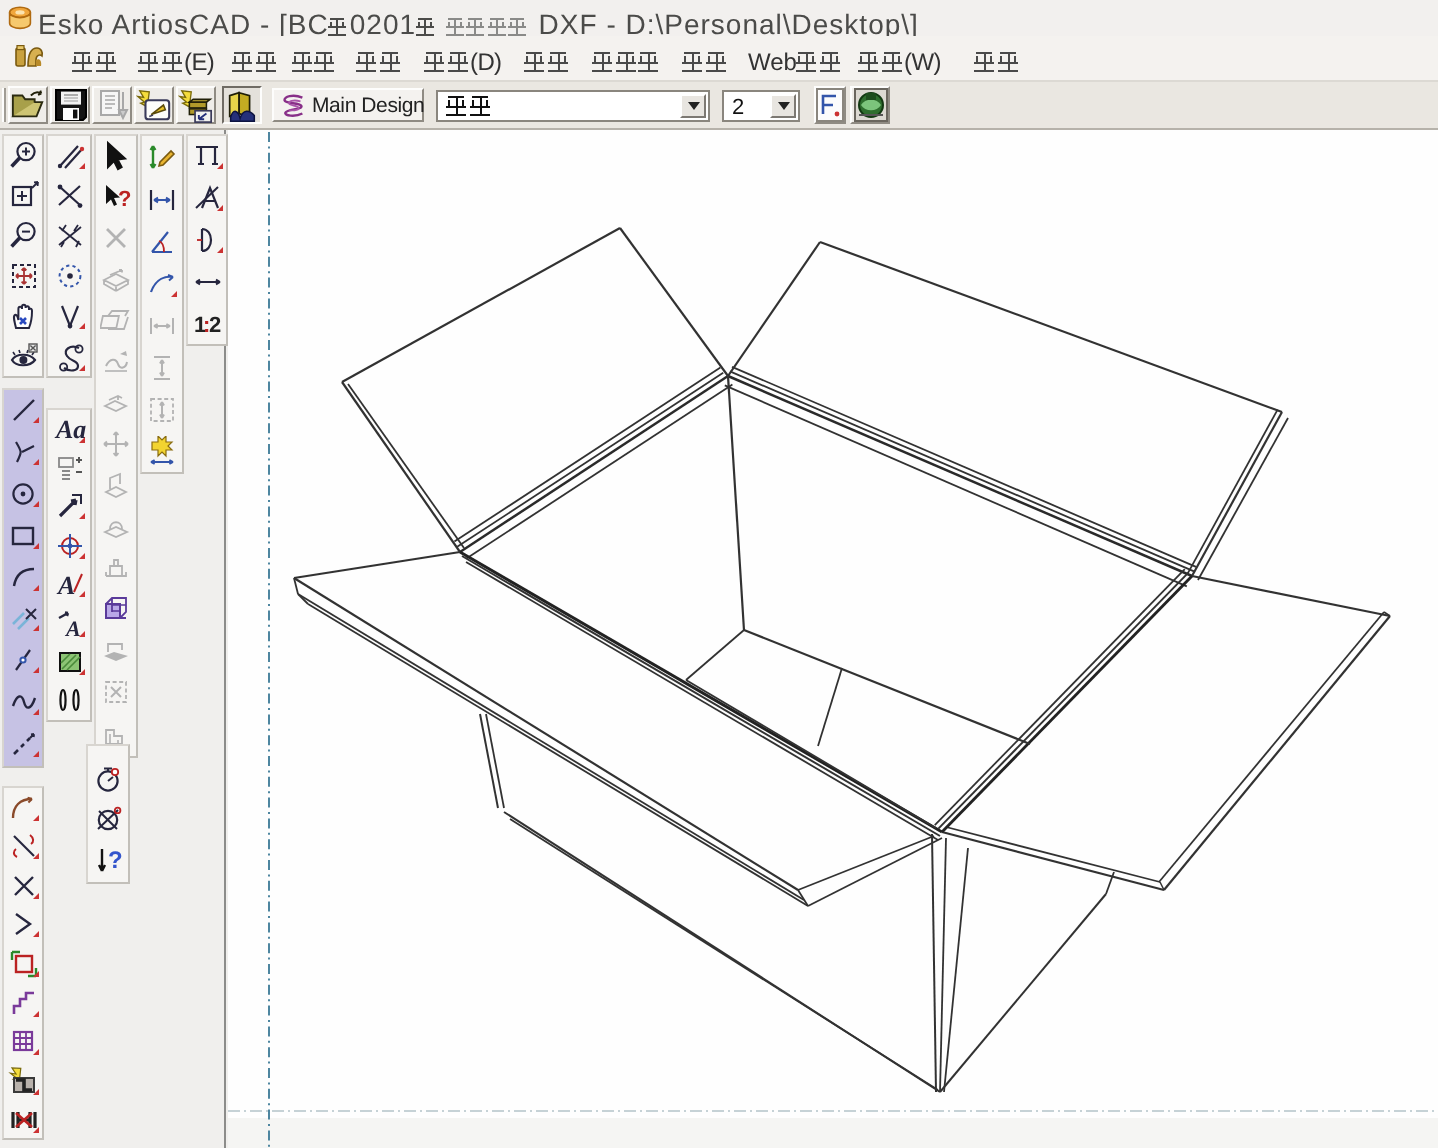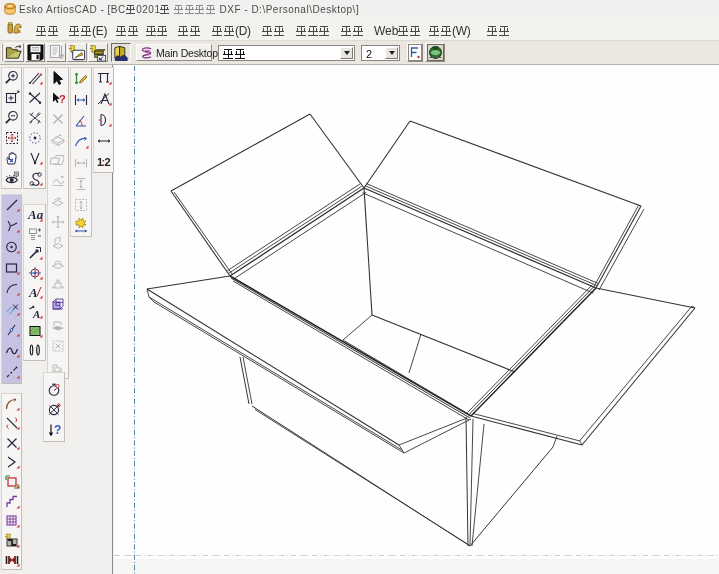--- a/index.html
+++ b/index.html
@@ -1,16 +1,16 @@
 <!DOCTYPE html>
 <html><head><meta charset="utf-8"><style>
 *{margin:0;padding:0;box-sizing:border-box}
 body{font-family:"Liberation Sans",sans-serif;}
 #app{position:relative;width:719px;height:574px;background:#f0efed;overflow:hidden}
-#title{position:absolute;left:0;top:0;width:719px;height:18px;background:#f2f0ee;color:#4b4b49;font-size:10px}
+#title{position:absolute;left:0;top:0;width:719px;height:18px;background:#f2f0ee;color:#4b4b49;font-size:14px}
 #title .tx{position:absolute;left:19px;top:4px;letter-spacing:0.5px}
 #menu{position:absolute;left:0;top:18px;width:719px;height:23px;background:#f4f2ef;border-bottom:1px solid #dcd9d3;font-size:12px;color:#333}
 #menu span.mi{position:absolute;top:6px}
 #toolbar{position:absolute;left:0;top:41px;width:719px;height:24px;background:#eae7e1;border-bottom:1px solid #b6b2aa}
 .tbtn{position:absolute;top:2px;width:20px;height:19px;background:#efede9;border-top:1px solid #fdfdfc;border-left:1px solid #fdfdfc;border-right:1px solid #8f8b83;border-bottom:1px solid #8f8b83;display:flex;align-items:center;justify-content:center}
 .tbtn.pressed{border-top:1px solid #6f6b64;border-left:1px solid #6f6b64;border-right:1px solid #fdfdfc;border-bottom:1px solid #fdfdfc;background:#e4e1db}
 #maindsgn{position:absolute;left:136px;top:3px;width:76px;height:17px;background:#f4f2ef;border:1px solid #8f8b83;border-top-color:#fdfdfc;border-left-color:#fdfdfc;font-size:10.5px;color:#222;display:flex;align-items:center;white-space:nowrap;letter-spacing:-0.2px}
 .combo{position:absolute;top:4px;height:16px;background:#fff;border:1px solid #8a867e;font-size:11px;color:#111}
 .combo .arr{position:absolute;right:1px;top:1px;bottom:1px;width:13px;background:#e8e5e0;border:1px solid #fff;border-right-color:#7d7973;border-bottom-color:#7d7973;display:flex;align-items:center;justify-content:center}
 .arr i{width:0;height:0;border-left:3.5px solid transparent;border-right:3.5px solid transparent;border-top:4px solid #222}
@@ -106,21 +106,21 @@
           <path d="M3 3.5 L8 2 L8 13 L3 14.5 Z" fill="#e8d44a" stroke="#201f08" stroke-width="0.9"></path>
           <path d="M8 2 L13.5 3.5 L13.5 15 L8 13 Z" fill="#c4ac22" stroke="#201f08" stroke-width="0.9"></path>
           <path d="M3.5 15 C5 10 7.5 11.5 8.5 15.5 C10 10.5 13.5 11 16 14 L16 17 L3.5 17 Z" fill="#25307a" stroke="#0d1340" stroke-width="0.8"></path>
         </svg>
       </div>
       <div id="maindsgn">
         <svg width="15" height="14" viewBox="0 0 16 14" style="margin:0 2px 0 2px;flex:none">
           <path d="M13 2.5 C8 0.5 3 2 3.5 4 C4 6 12 5 12.5 7 C13 9 5 8.5 4 10.5 C3.2 12.2 9 13 13 11" stroke="#882f88" stroke-width="1.3" fill="none"></path>
           <path d="M12 4.5 C8 3.5 5.5 4.5 6 5.8 C6.5 7 11 6.5 11 8.2 C11 9.5 7 9.5 6 9" stroke="#aa55aa" stroke-width="1" fill="none"></path>
         </svg>
-        <span>Main Desktop</span>
+        <span>Main Design</span>
       </div>
       <div class="combo" style="left:218px;width:137px">
         <span style="position:absolute;left:4px;top:1.5px"><i class="cjk" style="width:10px;height:10px;margin-right:1.5px;background:linear-gradient(#111,#111) 1px 0/8px 1px,linear-gradient(#111,#111) 0 5px/10px 1px,linear-gradient(#111,#111) 0 9px/10px 1px,linear-gradient(#111,#111) 5px 0/1px 10px,linear-gradient(#111,#111) 1px 2px/1px 3px,linear-gradient(#111,#111) 8px 2px/1px 3px;background-repeat:no-repeat"></i><i class="cjk" style="width:10px;height:10px;margin-right:1.5px;background:linear-gradient(#111,#111) 1px 0/8px 1px,linear-gradient(#111,#111) 0 5px/10px 1px,linear-gradient(#111,#111) 0 9px/10px 1px,linear-gradient(#111,#111) 5px 0/1px 10px,linear-gradient(#111,#111) 1px 2px/1px 3px,linear-gradient(#111,#111) 8px 2px/1px 3px;background-repeat:no-repeat"></i></span>
         <div class="arr">
           <i></i>
         </div>
       </div>
       <div class="combo" style="left:361px;width:39px">
         <span style="position:absolute;left:4px;top:1.5px">2</span>
         <div class="arr">

